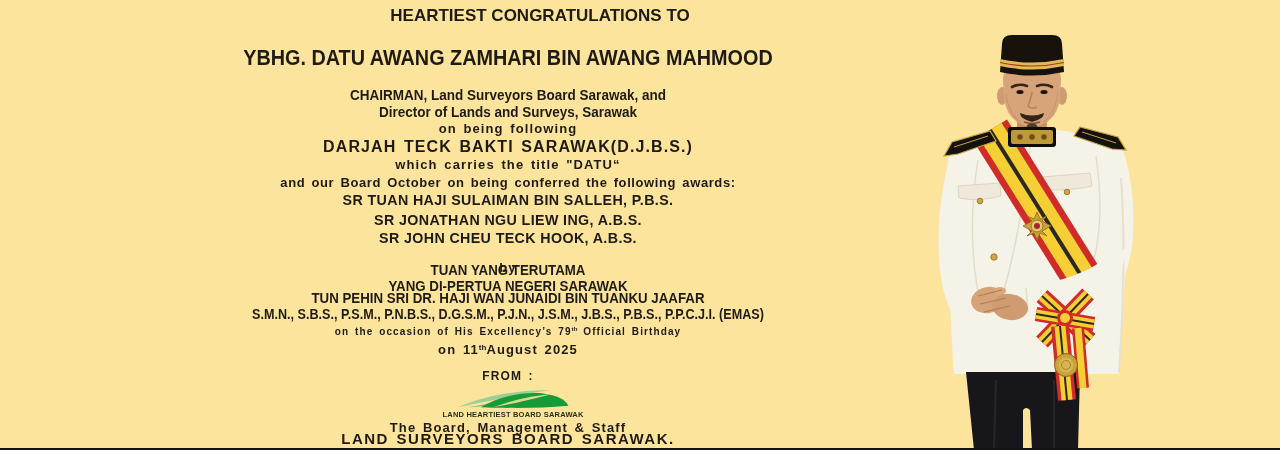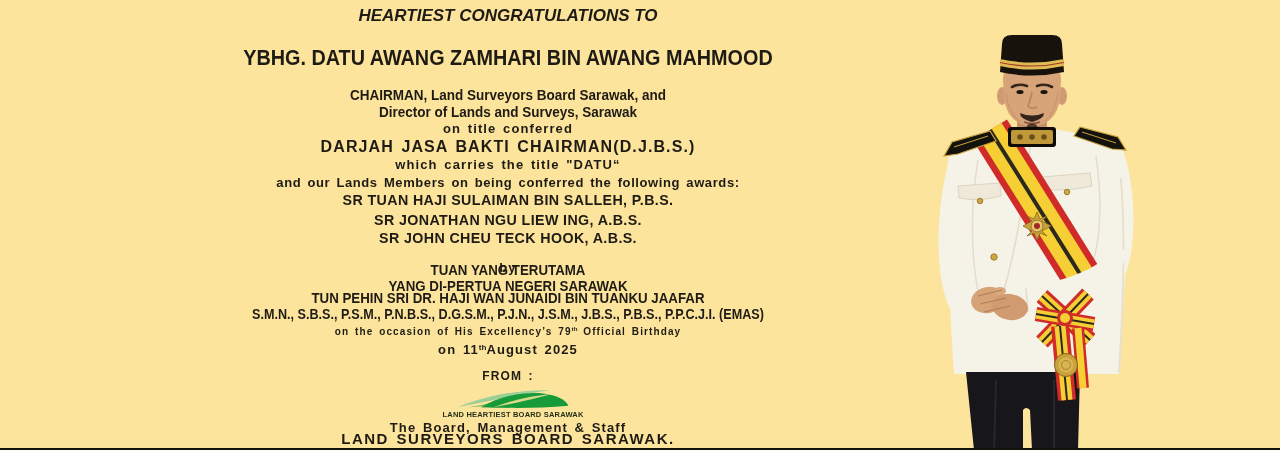--- a/index.html
+++ b/index.html
@@ -9,21 +9,21 @@
     background:var(--background,#fde49c);
     overflow:hidden;
     font-family:"Liberation Sans", sans-serif;
     color:var(--text,#1e1b15);
   }
   .line{
     position:absolute;left:0;width:1016px;
     text-align:center;font-weight:700;white-space:nowrap;
     color:var(--text,#1e1b15);
   }
-  .it{font-style:italic;}
+  .it{padding-left:32px;}
   .cx90{transform:scaleX(.9);}
   .cx95{transform:scaleX(.95);}
   .rd{letter-spacing:1.1px;word-spacing:2px;}
   .ls4{letter-spacing:.4px;}
   .sup{font-size:62%;vertical-align:4px;letter-spacing:0;}
   .logo-block{
     position:absolute;left:441px;top:388px;width:145px;
     text-align:center;
   }
   .logo-caption{
@@ -36,24 +36,24 @@
 </style>
 </head>
 <body>
 
 <div class="banner">
 
   <div class="line it" style="top:6px;font-size:17px;">HEARTIEST CONGRATULATIONS TO</div>
   <div class="line cx90" style="top:45px;font-size:22px;">YBHG. DATU AWANG ZAMHARI BIN AWANG MAHMOOD</div>
   <div class="line cx90" style="top:86px;font-size:15px;">CHAIRMAN, Land Surveyors Board Sarawak, and</div>
   <div class="line cx90" style="top:103px;font-size:15px;">Director of Lands and Surveys, Sarawak</div>
-  <div class="line rd" style="top:121px;font-size:13px;">on title conferred</div>
-  <div class="line rd" style="top:138px;font-size:16px;">DARJAH JASA BAKTI CHAIRMAN(D.J.B.S.)</div>
+  <div class="line rd" style="top:121px;font-size:13px;">on being following</div>
+  <div class="line rd" style="top:138px;font-size:16px;">DARJAH TECK BAKTI SARAWAK(D.J.B.S.)</div>
   <div class="line rd" style="top:157px;font-size:13px;">which carries the title "DATU“</div>
-  <div class="line rd" style="top:175px;font-size:13px;letter-spacing:.6px;">and our Lands Members on being conferred the following awards:</div>
+  <div class="line rd" style="top:175px;font-size:13px;letter-spacing:.6px;">and our Board October on being conferred the following awards:</div>
   <div class="line cx95 ls4" style="top:191px;font-size:15px;">SR TUAN HAJI SULAIMAN BIN SALLEH, P.B.S.</div>
   <div class="line cx95 ls4" style="top:211px;font-size:15px;">SR JONATHAN NGU LIEW ING, A.B.S.</div>
   <div class="line cx95 ls4" style="top:229px;font-size:15px;">SR JOHN CHEU TECK HOOK, A.B.S.</div>
   <div class="line rd" style="top:248px;font-size:13px;margin-top:12px;">by</div>
   <div class="line cx95" style="top:262px;font-size:14px;">TUAN YANG TERUTAMA</div>
   <div class="line cx95" style="top:278px;font-size:14px;">YANG DI-PERTUA NEGERI SARAWAK</div>
   <div class="line cx95" style="top:290px;font-size:14px;">TUN PEHIN SRI DR. HAJI WAN JUNAIDI BIN TUANKU JAAFAR</div>
   <div class="line cx90" style="top:306px;font-size:14px;">S.M.N., S.B.S., P.S.M., P.N.B.S., D.G.S.M., P.J.N., J.S.M., J.B.S., P.B.S., P.P.C.J.I. (EMAS)</div>
 
   <div class="line rd" style="top:325px;font-size:10px;">

